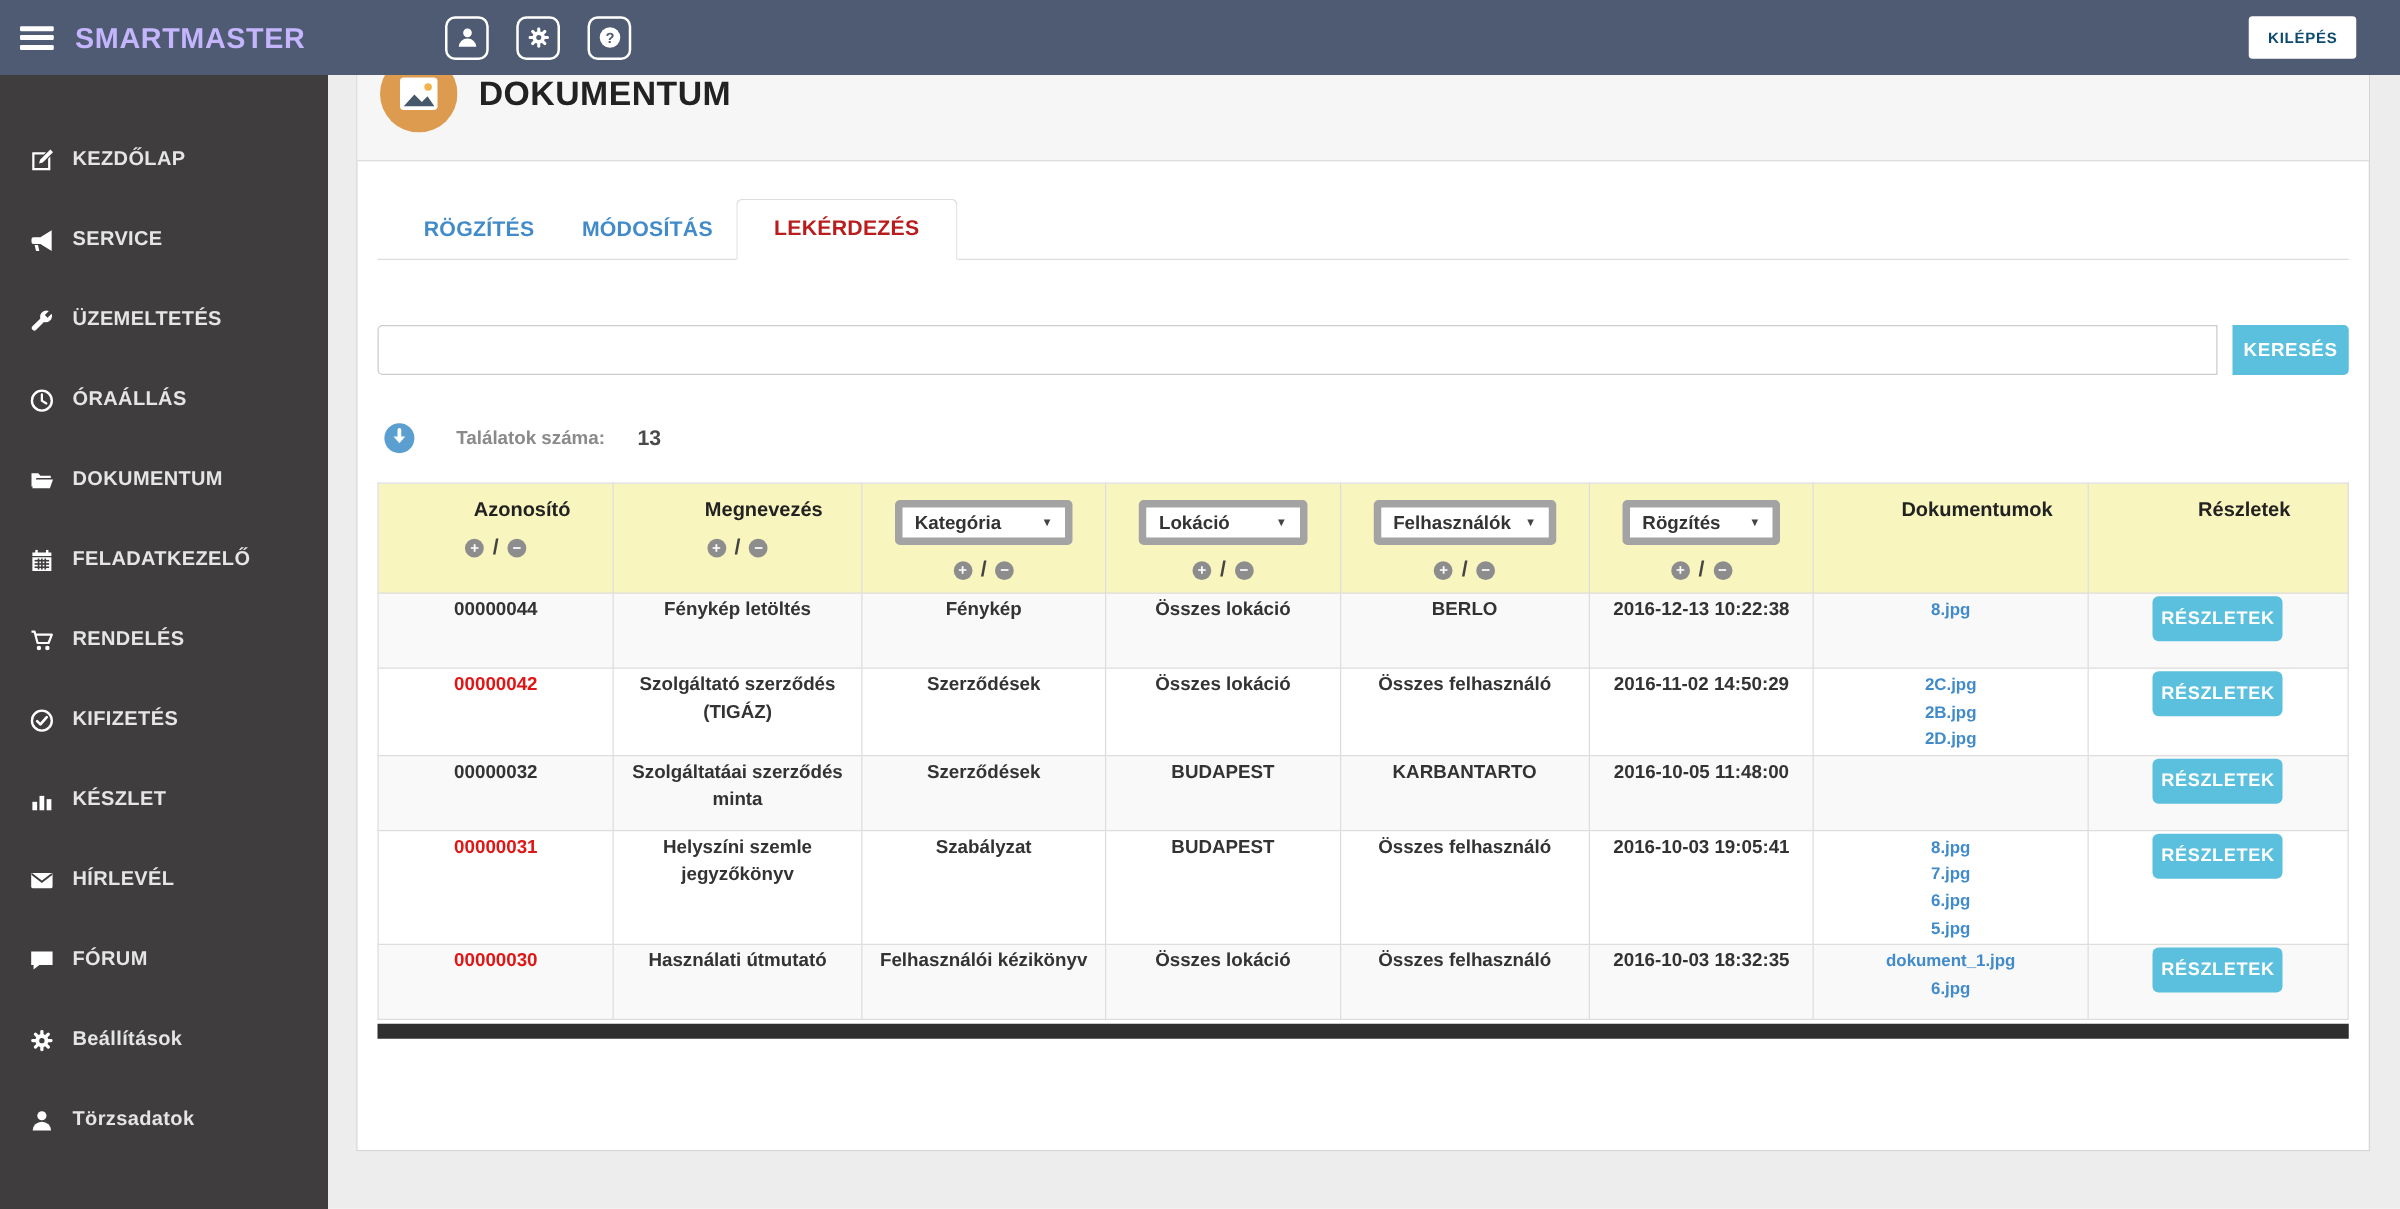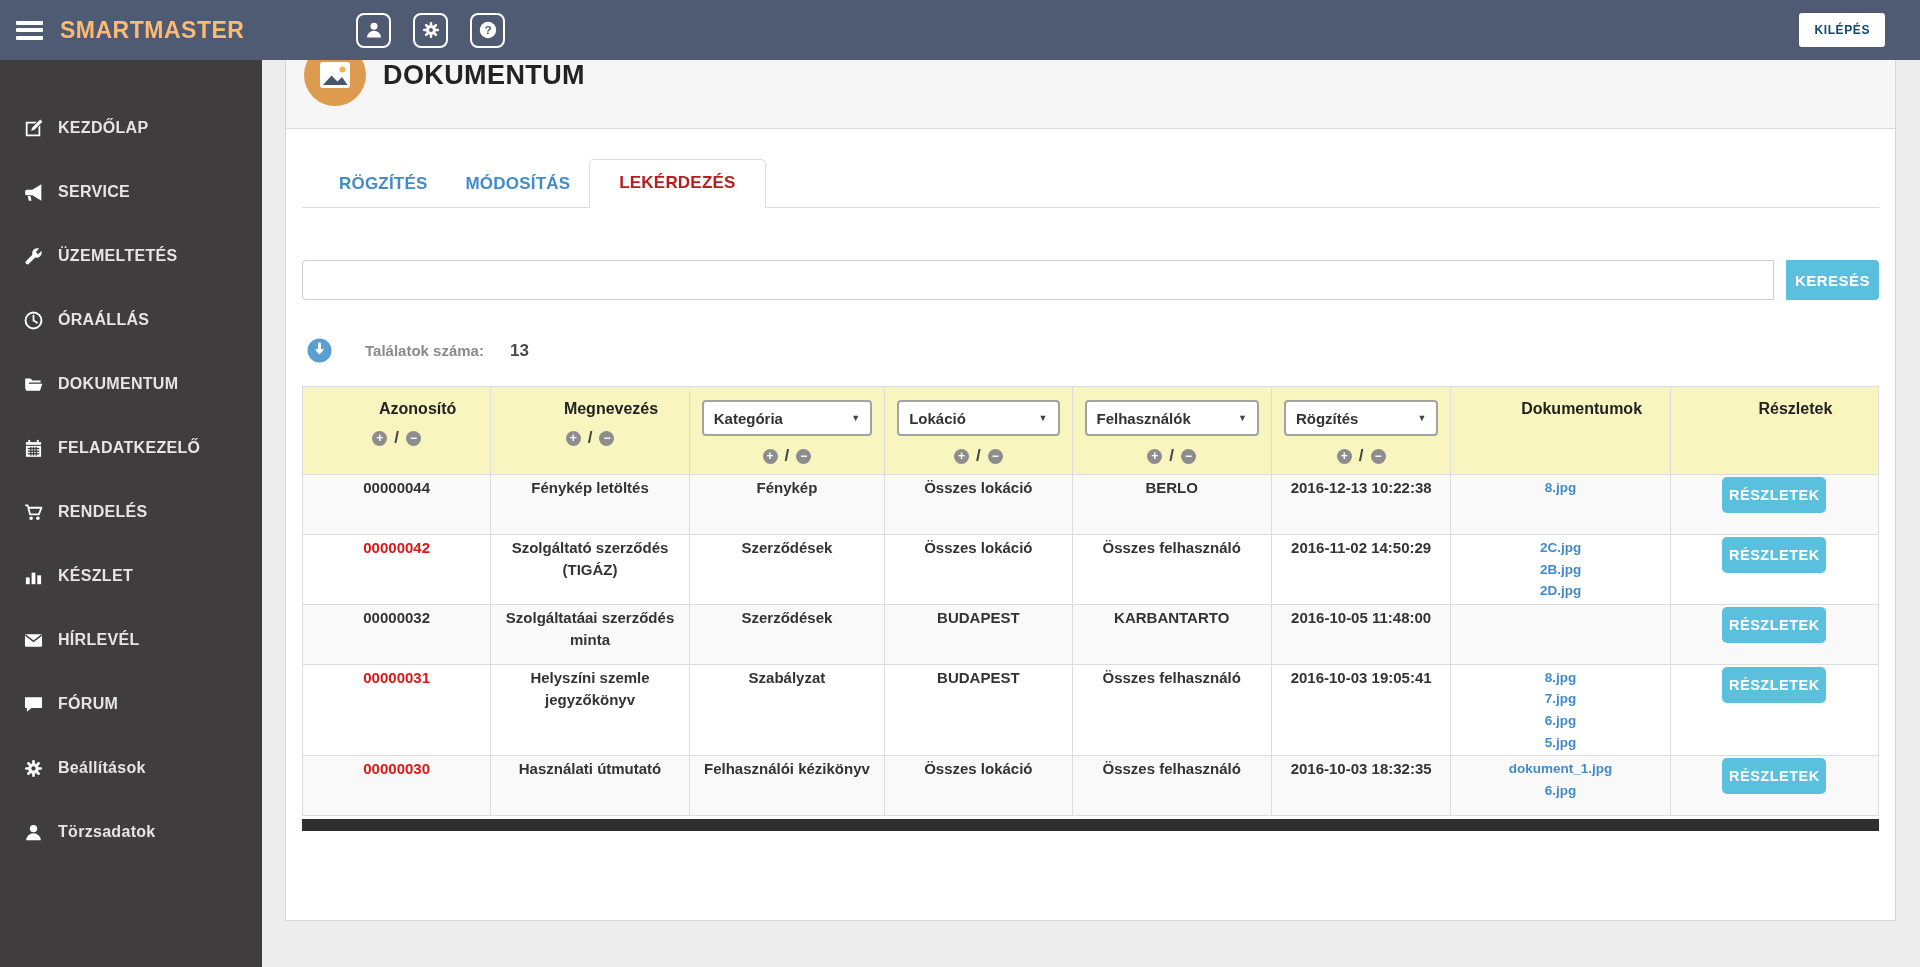--- a/index.html
+++ b/index.html
@@ -10,21 +10,21 @@
     background:#ededed; color:#333;
   }
   
   .topbar {
     position:fixed; top:0; left:0; width:1920px; height:60px;
     background:#4e5b73; display:flex; align-items:center; z-index:20;
     --icon-hole:#4e5b73;
   }
   .hamburger { margin-left:16px; cursor:pointer; width:27px; }
   .hamburger i { display:block; height:4px; background:#fff; border-radius:1px; margin:3.5px 0; }
-  .brand { color:#fdba74; font-size:23px; font-weight:bold; letter-spacing:0.5px; margin-left:17px; white-space:nowrap; }
+  .brand { color:#c4b5fd; font-size:23px; font-weight:bold; letter-spacing:0.5px; margin-left:17px; white-space:nowrap; }
   .topbar-icons { display:flex; gap:22px; margin-left:112px; }
   .icon-btn {
     width:35px; height:35px; border:2px solid #fff; border-radius:8px;
     background:transparent; display:flex; align-items:center; justify-content:center;
     padding:0; cursor:pointer; color:#fff;
   }
   .icon-btn svg { width:18px; height:18px; display:block; }
   .logout-btn {
     margin-left:auto; margin-right:35px; background:#fff; color:#0c4a6e;
     border:none; border-radius:3px; font-family:inherit;
@@ -83,22 +83,22 @@
   .results-label { color:#8a8a8a; font-size:15px; font-weight:bold; margin-right:6px; }
   .results-count { color:#4a4a4a; font-size:17px; font-weight:bold; }
   
   .doc-table { width:100%; border-collapse:collapse; table-layout:fixed; margin-top:23px; }
   .doc-table th {
     background:#f8f5bf; border:1px solid #ddd; vertical-align:top;
     height:88px; padding-top:13px; font-size:16px; font-weight:bold; color:#222;
   }
   .th-label { text-align:center;padding-left:42px; }
   .hdr-select {
-    background:#fff; border:2px solid #a3a3a3; border-radius:4px; height:36px;
-    margin:0 11px; padding:0 10px; display:flex; align-items:center;
+    background:#fff; border:6px solid #a3a3a3; border-radius:4px; height:36px;
+    margin:0 25px; padding:0 10px; display:flex; align-items:center;
     justify-content:space-between; cursor:pointer; font-size:15px; font-weight:bold; color:#333;
   }
   .hdr-select .caret { font-size:9px; color:#444; }
   .sort-icons { display:flex; align-items:center; justify-content:center; gap:7px; margin-top:10px; }
   .sort-circle {
     width:15px; height:15px; border-radius:50%; background:#8d8d8d; color:#fff;
     display:flex; align-items:center; justify-content:center;
     font-size:12px; font-weight:bold; line-height:1; cursor:pointer;
   }
   .sort-slash { color:#444; font-size:17px; font-weight:bold; }
@@ -233,20 +233,29 @@
       </div>
       <div class="side-item">
         <span class="side-icon">
           <svg viewBox="0 0 16 16">
             <path d="M1 2h2.1l2 7.6h7.4L14.7 4H4" fill="none" stroke="currentColor" stroke-width="1.5" stroke-linejoin="round"></path>
             <circle cx="6" cy="12.9" r="1.5" fill="currentColor"></circle>
             <circle cx="11.7" cy="12.9" r="1.5" fill="currentColor"></circle>
           </svg>
         </span>
         <span class="side-label">RENDELÉS</span>
+      </div>
+      <div class="side-item">
+        <span class="side-icon">
+          <svg viewBox="0 0 16 16">
+            <circle cx="8" cy="8" r="6.7" fill="none" stroke="currentColor" stroke-width="1.6"></circle>
+            <path d="M4.8 8.3l2.2 2.2 4.3-4.8" fill="none" stroke="currentColor" stroke-width="1.8" stroke-linecap="round" stroke-linejoin="round"></path>
+          </svg>
+        </span>
+        <span class="side-label">KIFIZETÉS</span>
       </div>
       <div class="side-item">
         <span class="side-icon">
           <svg viewBox="0 0 16 16" fill="currentColor">
             <rect x="1.6" y="8.8" width="3.2" height="5.7"></rect>
             <rect x="6.4" y="4.8" width="3.2" height="9.7"></rect>
             <rect x="11.2" y="7" width="3.2" height="7.5"></rect>
           </svg>
         </span>
         <span class="side-label">KÉSZLET</span>

